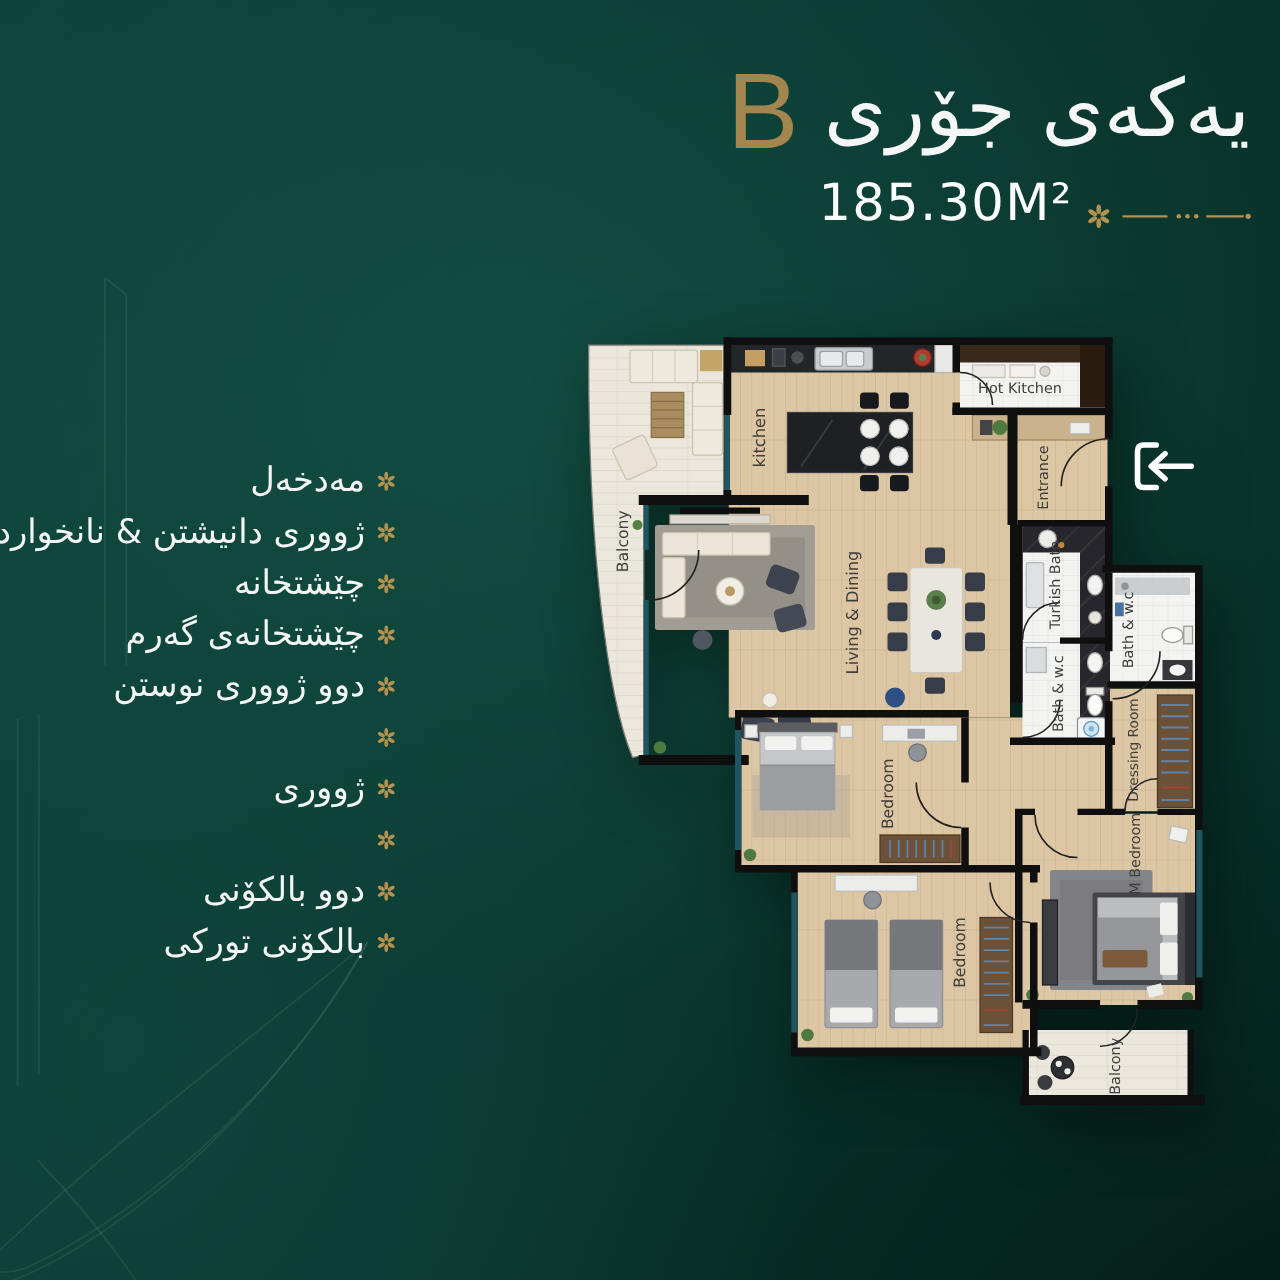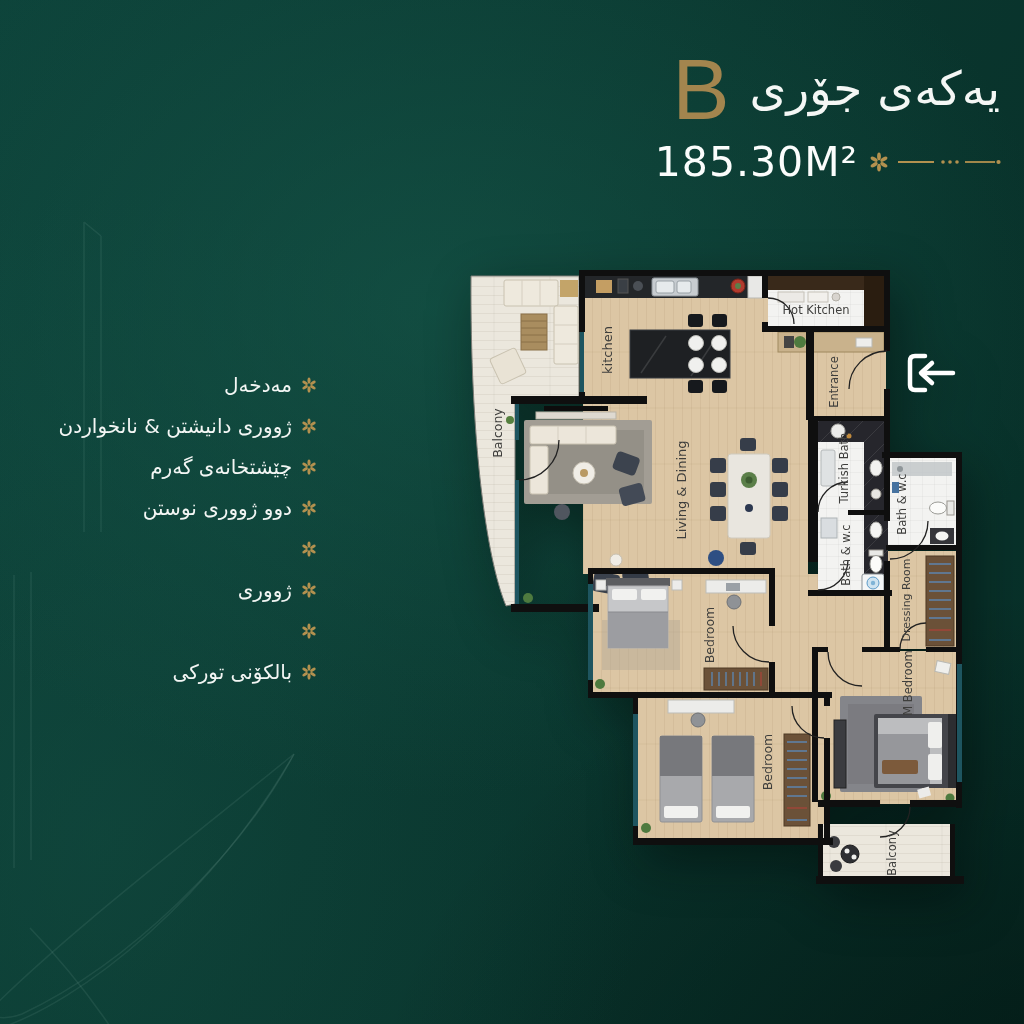--- a/index.html
+++ b/index.html
@@ -6,29 +6,29 @@
   .page{position:relative;width:1024px;height:1024px;overflow:hidden;
     font-family:"DejaVu Sans",sans-serif;
     background:
       radial-gradient(900px 700px at 42% 30%, rgba(24,92,78,.55), transparent 70%),
       radial-gradient(750px 900px at 10% 82%, rgba(21,82,70,.42), transparent 72%),
       radial-gradient(1200px 900px at 108% 112%, rgba(0,8,6,.55), transparent 62%),
       linear-gradient(118deg,#0d433a 0%,#0a372f 48%,#072e27 100%);}
   .sketch{position:absolute;left:0;top:0;pointer-events:none;}
   .title-row{position:absolute;top:46px;right:24px;display:flex;direction:rtl;
     align-items:center;gap:20px;}
-  .title-k{font-size:47px;color:#f4f7f5;line-height:1.15;letter-spacing:0;}
+  .title-k{font-size:64px;color:#f4f7f5;line-height:1.15;letter-spacing:0;}
   .title-b{font-family:"Liberation Sans","DejaVu Sans",sans-serif;font-size:86px;
     font-weight:400;color:#a3854e;line-height:1;}
-  .area-row{position:absolute;top:138px;right:22px;display:flex;align-items:center;gap:10px;}
+  .area-row{position:absolute;top:138px;right:22px;display:flex;align-items:flex-end;gap:10px;}
   .area-val{font-size:41px;color:#fbfdfc;letter-spacing:1px;}
   .features{position:absolute;top:364px;right:707px;display:flex;flex-direction:column;
     align-items:flex-end;}
   .feat{display:flex;direction:rtl;align-items:center;gap:9px;height:41px;}
-  .feat span{font-size:20px;color:#f3f6f4;white-space:nowrap;}
+  .feat span{font-size:27px;color:#f3f6f4;white-space:nowrap;}
   .bullet{width:16px;height:16px;flex:0 0 16px;}
   .plan{position:absolute;left:466px;top:268px;
     filter:drop-shadow(10px 16px 26px rgba(0,6,5,.45));}
   .hidden-defs{position:absolute;width:0;height:0;}
 </style>
 </head>
 <body>
 
 <svg class="hidden-defs" aria-hidden="true">
   <defs>
@@ -87,20 +87,26 @@
     <div class="feat">
       <svg class="bullet" viewBox="0 0 20 20">
           <use href="#flower"></use>
         </svg>
       <span>ژووری دانیشتن &amp; نانخواردن</span>
       </div>
     <div class="feat">
       <svg class="bullet" viewBox="0 0 20 20">
           <use href="#flower"></use>
         </svg>
+      <span>چێشتخانە</span>
+      </div>
+    <div class="feat">
+      <svg class="bullet" viewBox="0 0 20 20">
+          <use href="#flower"></use>
+        </svg>
       <span>چێشتخانەی گەرم</span>
       </div>
     <div class="feat">
       <svg class="bullet" viewBox="0 0 20 20">
           <use href="#flower"></use>
         </svg>
       <span>دوو ژووری نوستن</span>
       </div>
     <div class="feat">
       <svg class="bullet" viewBox="0 0 20 20">
@@ -110,20 +116,26 @@
     <div class="feat">
       <svg class="bullet" viewBox="0 0 20 20">
           <use href="#flower"></use>
         </svg>
       <span>ژووری</span>
       </div>
     <div class="feat">
       <svg class="bullet" viewBox="0 0 20 20">
           <use href="#flower"></use>
         </svg>
+      </div>
+    <div class="feat">
+      <svg class="bullet" viewBox="0 0 20 20">
+          <use href="#flower"></use>
+        </svg>
+      <span>دوو بالکۆنی</span>
       </div>
     <div class="feat">
       <svg class="bullet" viewBox="0 0 20 20">
           <use href="#flower"></use>
         </svg>
       <span>بالکۆنی تورکی</span>
       </div>
   </div>
 
   <svg class="plan" width="500" height="648" viewBox="0 0 500 648">

